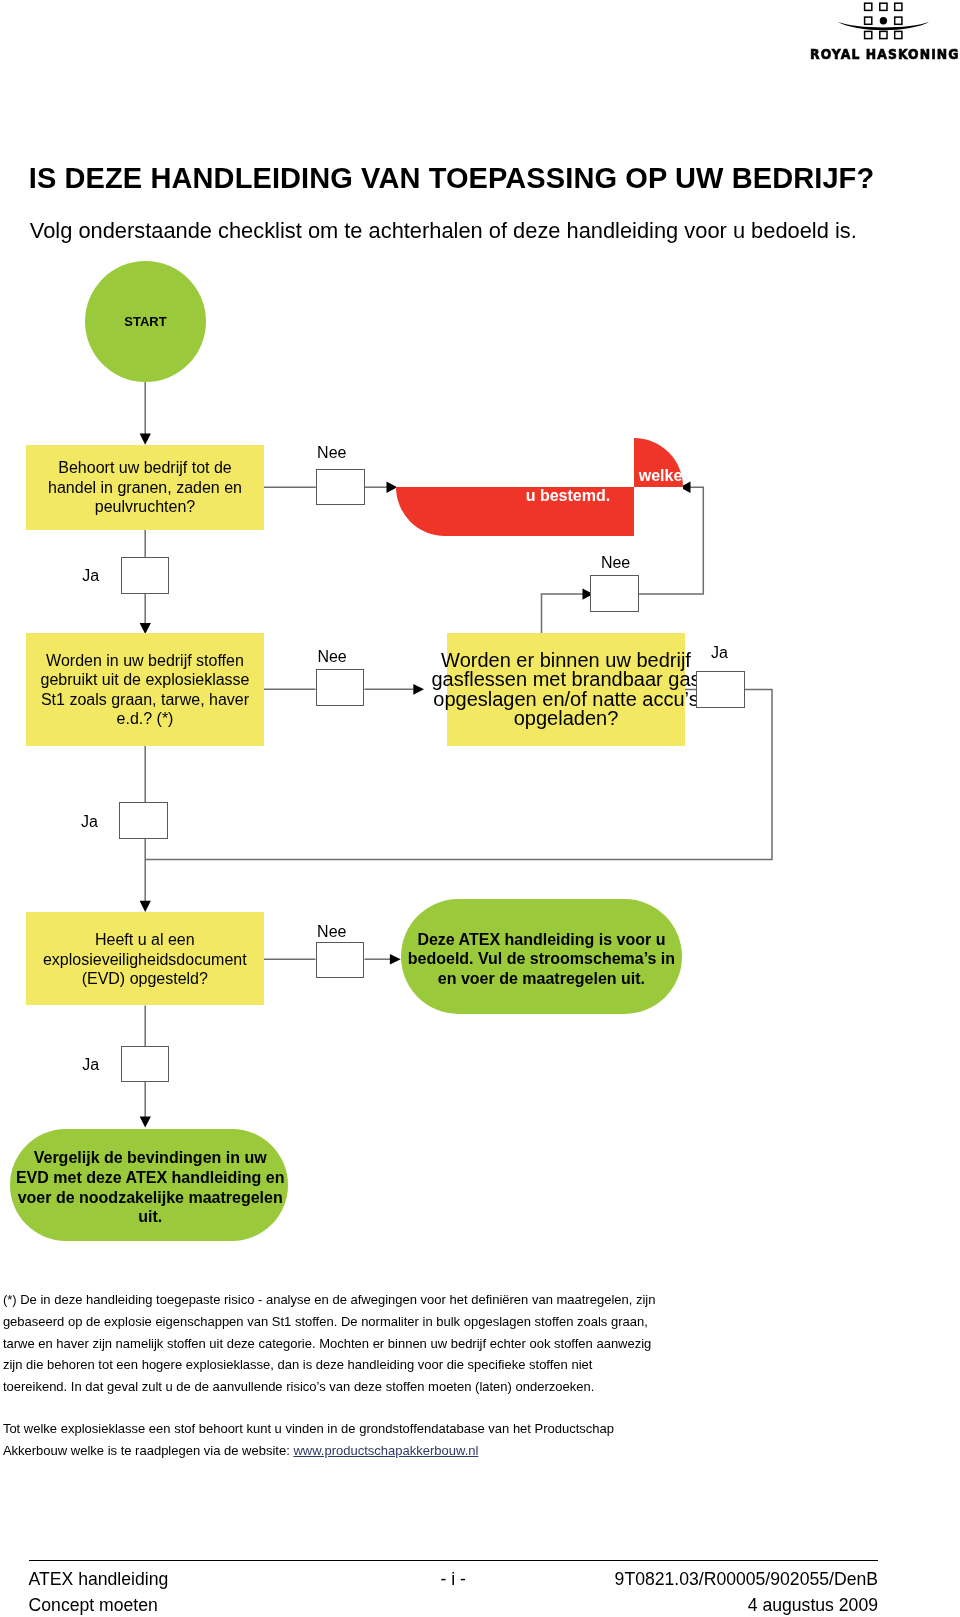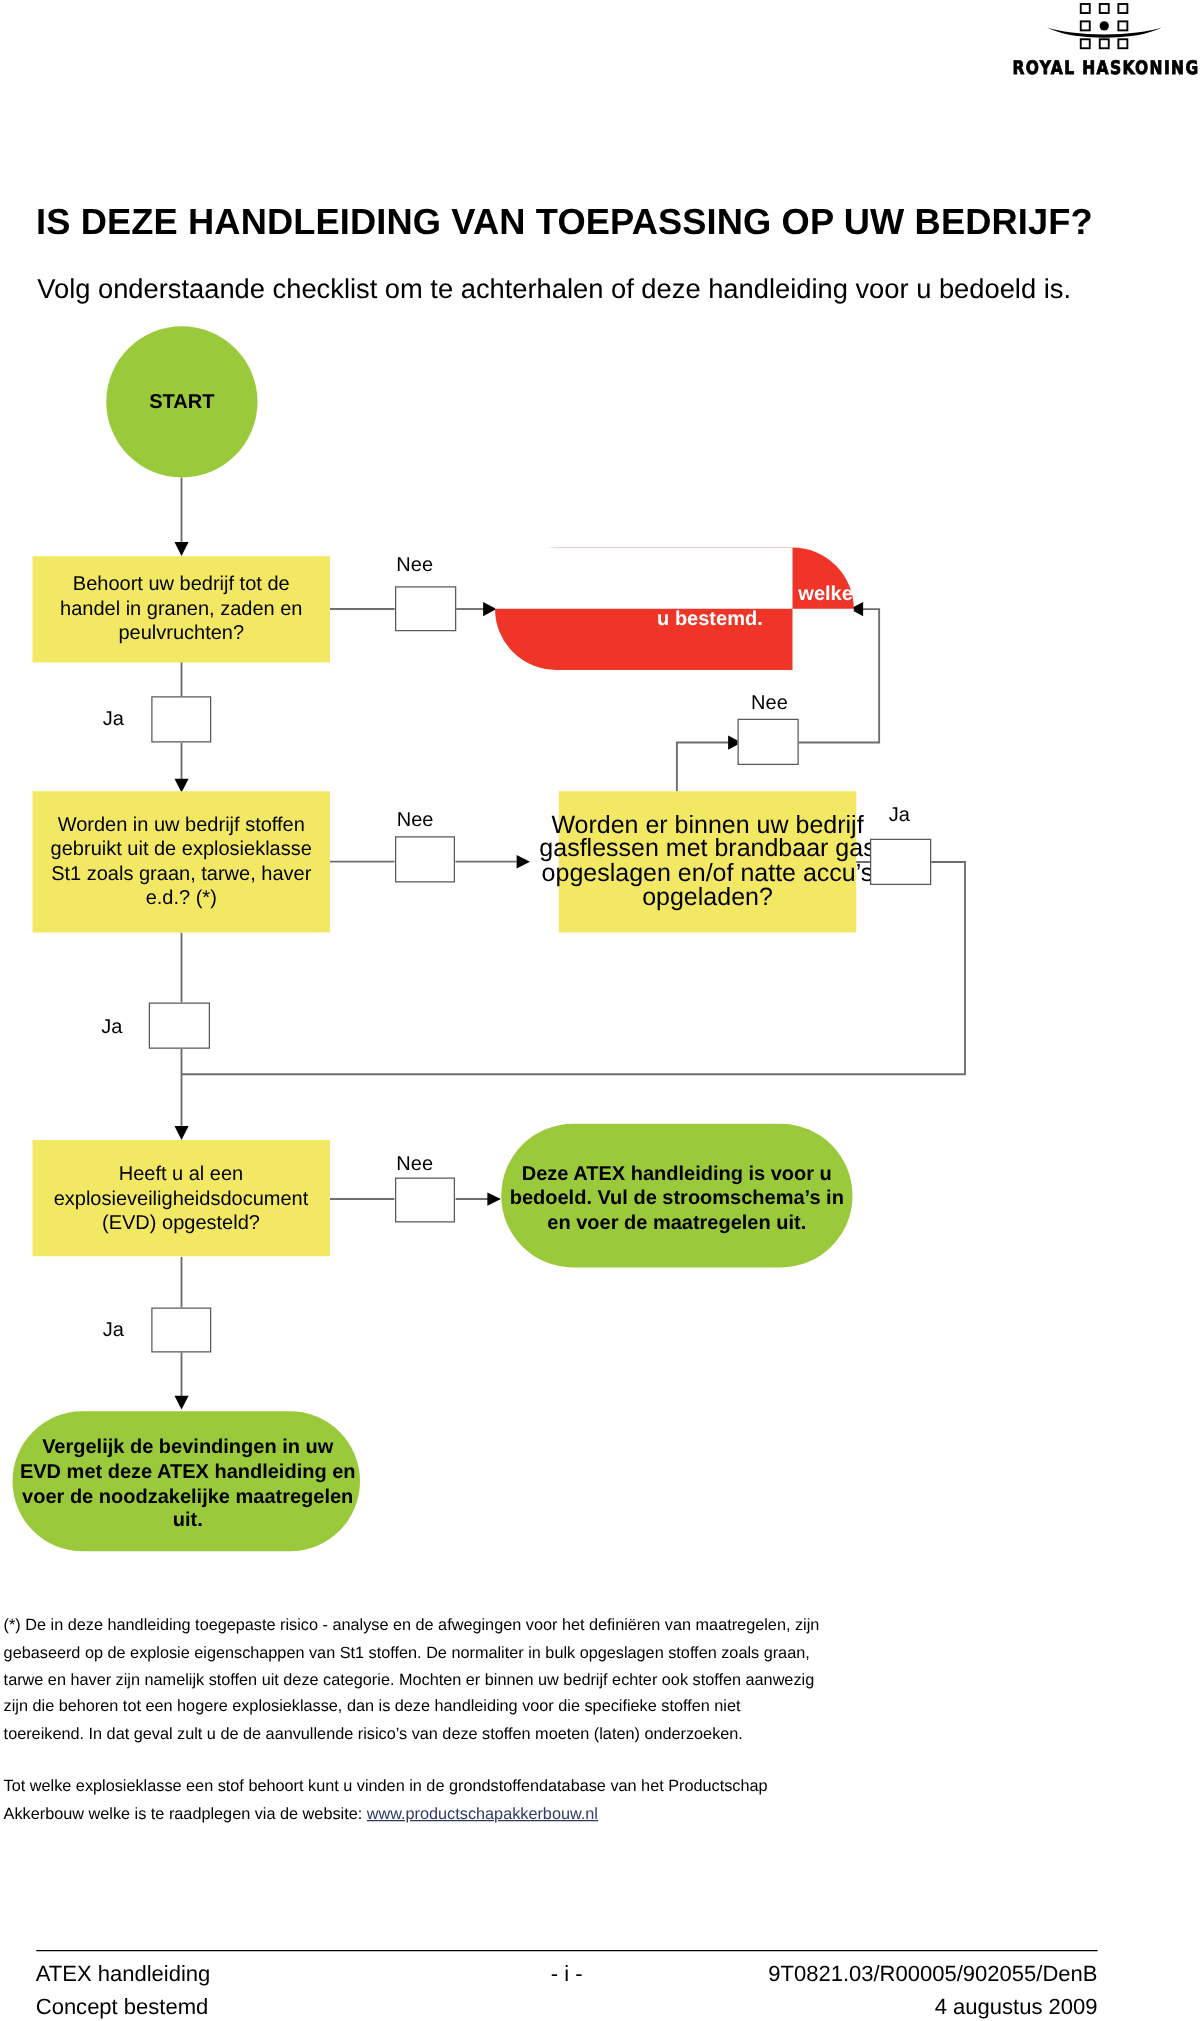--- a/index.html
+++ b/index.html
@@ -14,21 +14,21 @@
   #subheading{position:absolute;left:29.8px;top:218px;font-size:21.85px;white-space:nowrap;}
   
   #flow{position:absolute;left:0;top:0;width:960px;height:1300px;}
   .node{position:absolute;box-sizing:border-box;display:flex;align-items:center;justify-content:center;text-align:center;}
   .node span{white-space:nowrap;}
   .yellow{background:#F2E863;}
   .green{background:#9ACA3C;}
   .qbox{position:absolute;box-sizing:border-box;border:1px solid #595959;background:#fff;}
   .lbl{position:absolute;font-size:16px;color:#000000;line-height:16px;white-space:nowrap;}
   #connectors{position:absolute;left:0;top:0;}
-  #n-start{left:85px;top:261px;width:121px;height:121px;border-radius:50%;font-size:16px;font-weight:bold;}
+  #n-start{left:85px;top:261px;width:121px;height:121px;border-radius:50%;font-size:13px;font-weight:bold;}
   #n-q1{left:26px;top:445px;width:238px;height:85px;font-size:16px;line-height:19.4px;}
   #n-q2{left:26px;top:633px;width:238px;height:113px;font-size:16px;line-height:19.4px;}
   #n-q3{left:447px;top:633px;width:238px;height:113px;font-size:20px;line-height:19.4px;}
   #n-q4{left:25.7px;top:912.1px;width:238.2px;height:93.4px;font-size:16px;line-height:19.4px;}
   #n-q4 span{position:relative;top:0.8px;}
   #n-g1{left:400.7px;top:898.7px;width:281.5px;height:115.6px;border-radius:58px;font-size:16px;font-weight:bold;line-height:19.7px;}
   #n-g1 span{position:relative;top:2.7px;}
   #n-g2{left:9.6px;top:1129.4px;width:278px;height:111.9px;border-radius:56px;font-size:16px;font-weight:bold;line-height:19.6px;}
   #n-g2 span{position:relative;top:2.2px;left:1.6px;}
   #n-red{position:absolute;left:396px;top:438px;width:287px;height:98px;}
@@ -202,17 +202,17 @@
   </div>
 
   <div id="footer">
     <div id="footer-rule"></div>
     <div class="frow">
       <span class="fl">ATEX handleiding</span>
       <span class="fc">- i -</span>
       <span class="fr">9T0821.03/R00005/902055/DenB</span>
     </div>
     <div class="frow">
-      <span class="fl">Concept bestemd</span>
+      <span class="fl">Concept moeten</span>
       <span class="fr">4 augustus 2009</span>
     </div>
   </div>
 </div>
 
 </body></html>

